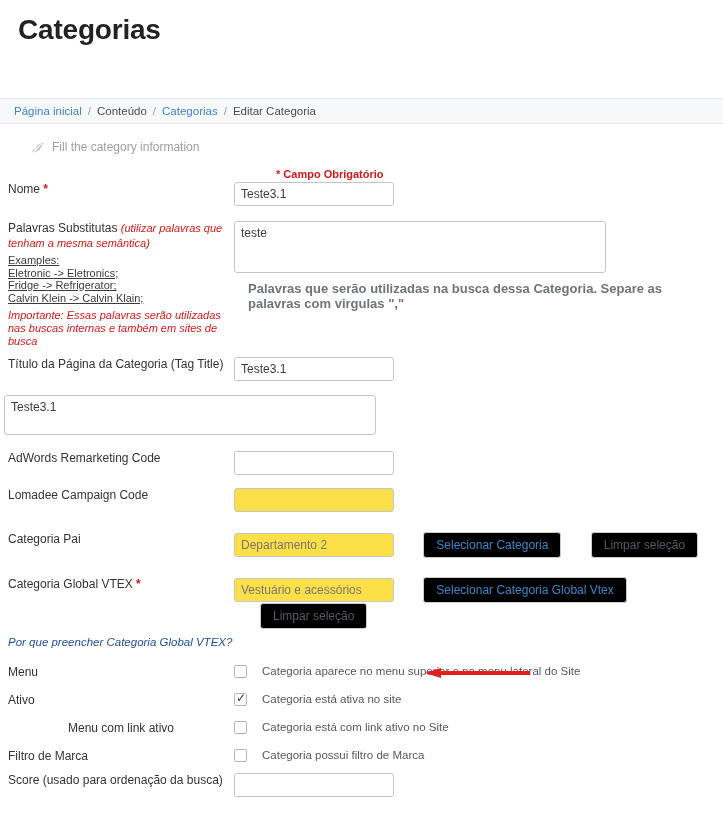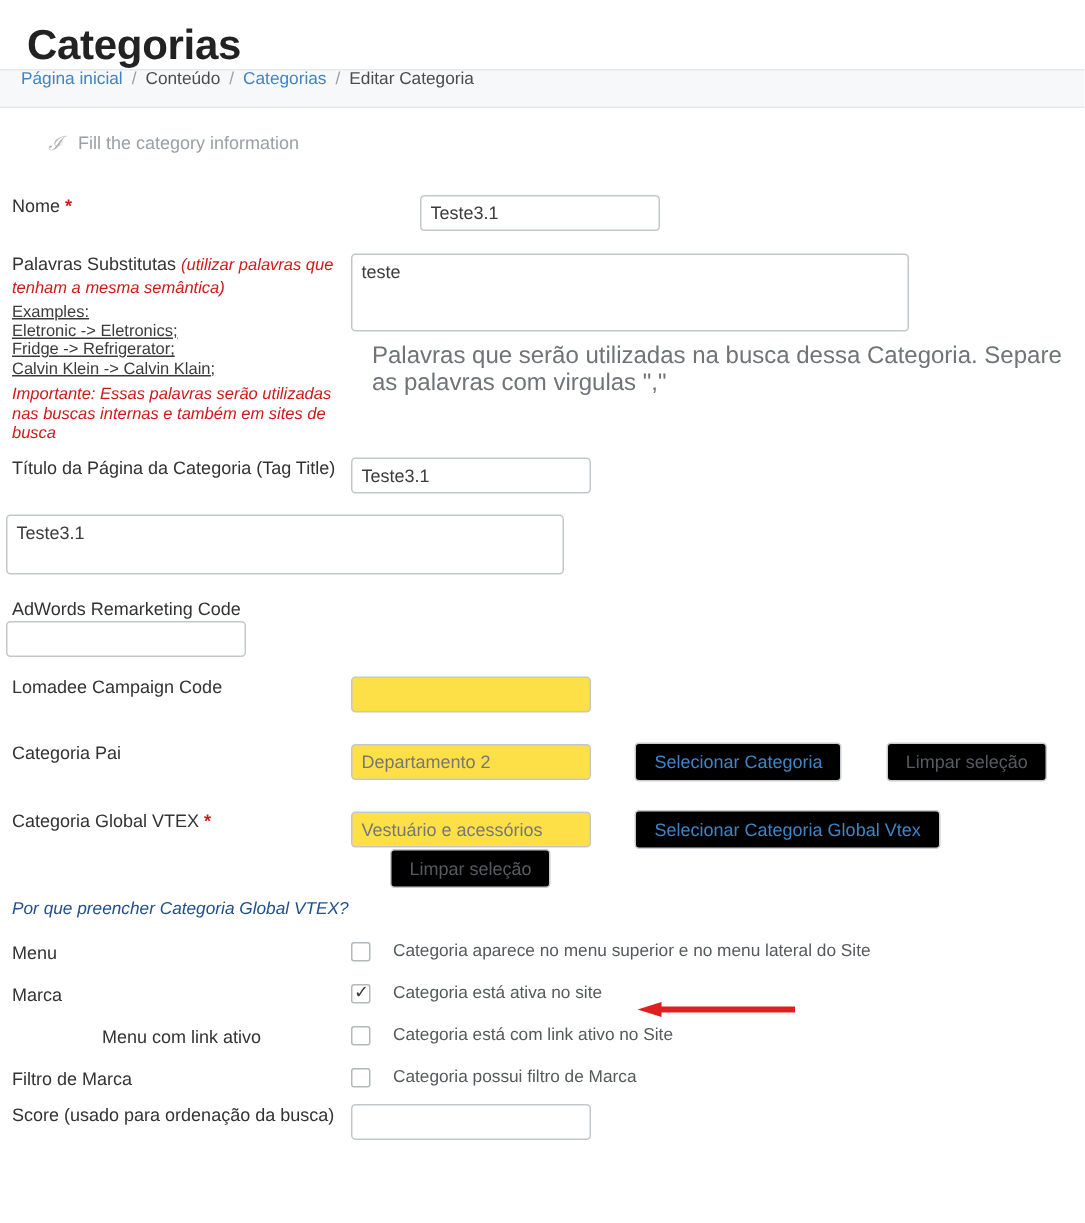--- a/index.html
+++ b/index.html
@@ -16,25 +16,27 @@
 
   .page-title {
     font-size: 28px;
     font-weight: bold;
     color: #222222;
     padding: 14px 0 0 18px;
     letter-spacing: -0.2px;
   }
 
   .breadcrumb {
+    margin-top: 52px;
     background: #f7f8f9;
     border-top: 1px solid #e6e8ea;
     border-bottom: 1px solid #e6e8ea;
     height: 26px;
     display: flex;
+    align-items: center;
     padding-left: 14px;
     font-size: 11.5px;
     color: #5a5a5a;
   }
   .breadcrumb a {
     color: #3f85c6;
     text-decoration: none;
     cursor: pointer;
   }
   .breadcrumb .sep { color: #9aa0a6; margin: 0 6px; }
@@ -108,23 +110,24 @@
     border: 1px solid #c4c7ca;
     border-radius: 3px;
     padding: 4px 6px;
     font-size: 12px;
     color: #3c3c3c;
     font-family: "Liberation Sans", sans-serif;
     resize: none;
     background: #ffffff;
   }
   .helper {
-    font-size: 16px;
+    font-size: 13px;
     color: #6f7478;
     padding: 5px 0 0 14px;
+    font-weight: bold;
   }
 
   .em-note {
     color: #d01919;
     font-style: italic;
     font-size: 11px;
     line-height: 13px;
   }
   .em-blue {
     color: #1f4f8f;
@@ -208,21 +211,21 @@
 
   <div class="hint-row">
     <span class="hint-icon">ℐ</span>
     <span>Fill the category information</span>
   </div>
 
   <div class="required-note">* Campo Obrigatório</div>
 
   <div class="form">
 
-    <div class="row" style="margin-top:14px;gap:46px;">
+    <div class="row" style="margin-top:14px;">
       <div class="label">
         <span>Nome</span>
         <span class="req">*</span>
       </div>
       <div class="field">
         <input class="txt" type="text" value="Teste3.1" style="">
       </div>
     </div>
 
     <div class="row" style="margin-top:15px;">
@@ -249,21 +252,21 @@
         <input class="txt" type="text" value="Teste3.1" style="">
       </div>
     </div>
 
     <div class="row" style="margin-top:14px;">
       <div class="field">
         <textarea class="ta" rows="2" style="height: 40px;">Teste3.1</textarea>
       </div>
     </div>
 
-    <div class="row" style="margin-top:13px;flex-direction:column;">
+    <div class="row" style="margin-top:13px;">
       <div class="label">AdWords Remarketing Code</div>
       <div class="field">
         <input class="txt" type="text" value="" style="">
       </div>
     </div>
 
     <div class="row" style="margin-top:13px;">
       <div class="label">Lomadee Campaign Code</div>
       <div class="field">
         <input class="txt disabled" type="text" disabled="" value="" style="">
@@ -299,21 +302,21 @@
 
       <div class="chk-row" style="margin-bottom:10px;">
         <div class="chk-label">Menu</div>
         <div class="chk-cell">
           <span class="chk-box"></span>
         </div>
         <div class="chk-text">Categoria aparece no menu superior e no menu lateral do Site</div>
       </div>
 
       <div class="chk-row" style="margin-bottom:10px;">
-        <div class="chk-label">Marca</div>
+        <div class="chk-label">Ativo</div>
         <div class="chk-cell">
           <span class="chk-box checked"></span>
         </div>
         <div class="chk-text">Categoria está ativa no site</div>
       </div>
 
       <div class="chk-row" style="margin-bottom:10px;text-align:center;">
         <div class="chk-label">Menu com link ativo</div>
         <div class="chk-cell">
           <span class="chk-box"></span>

